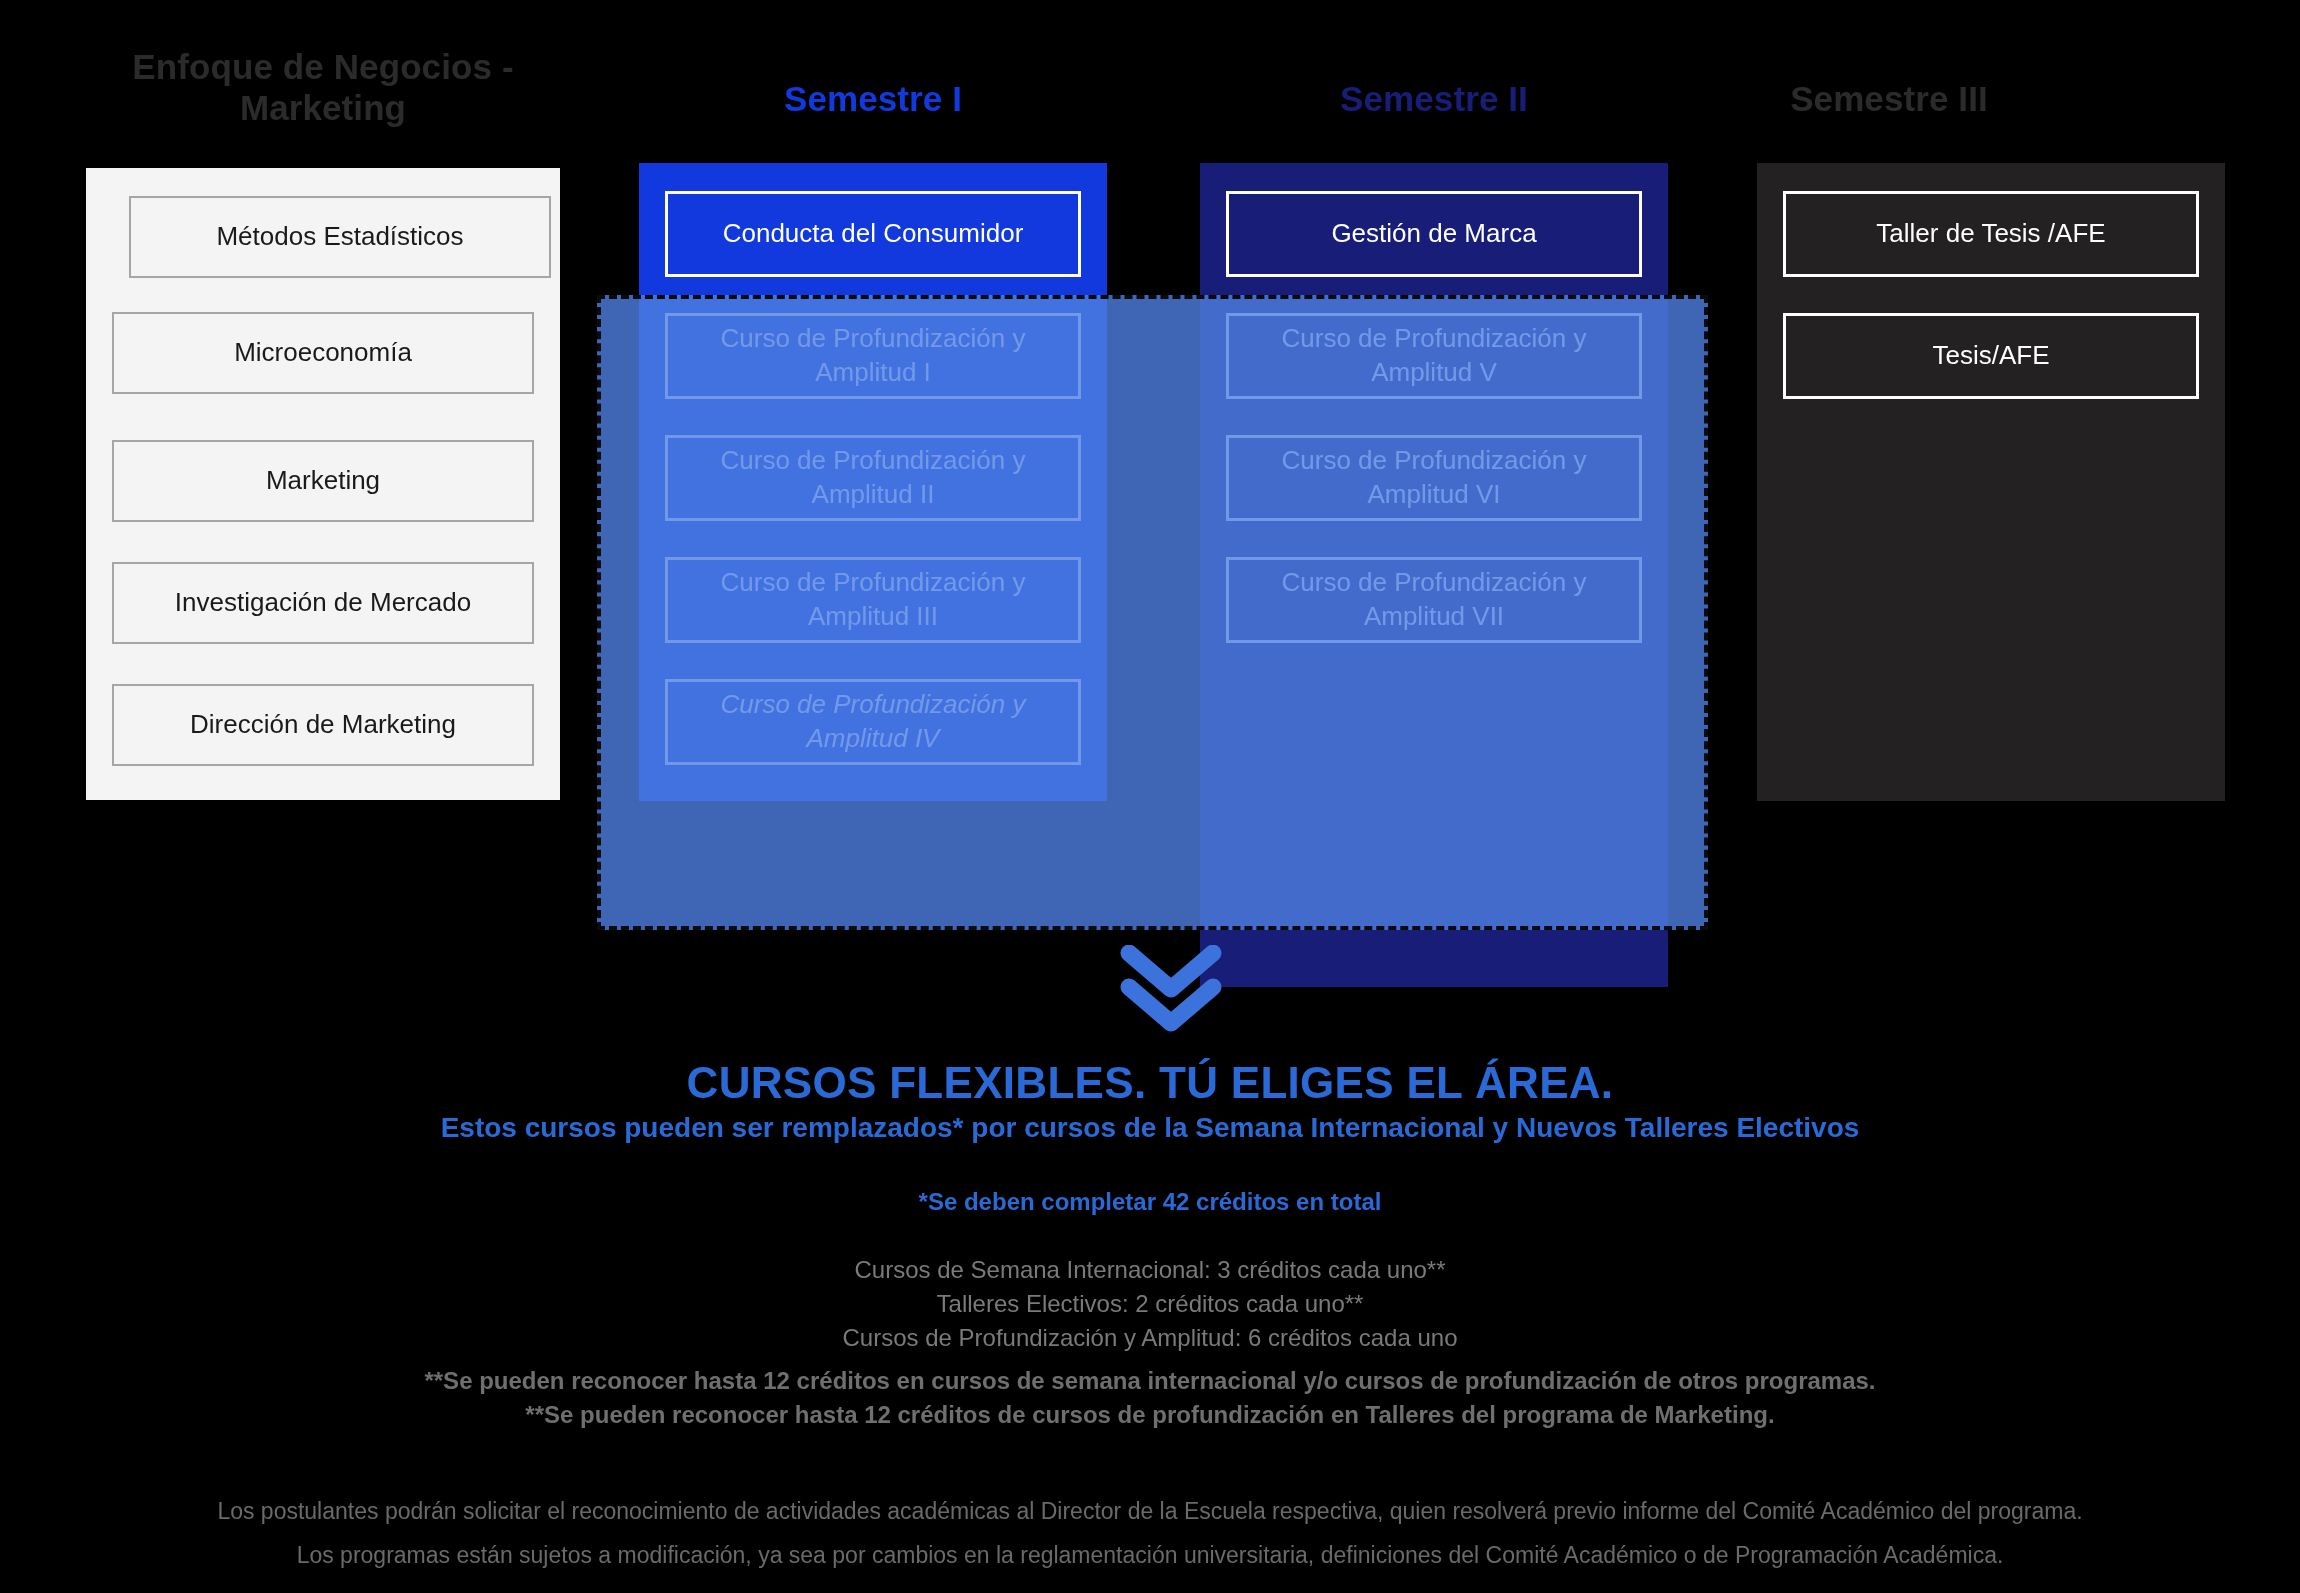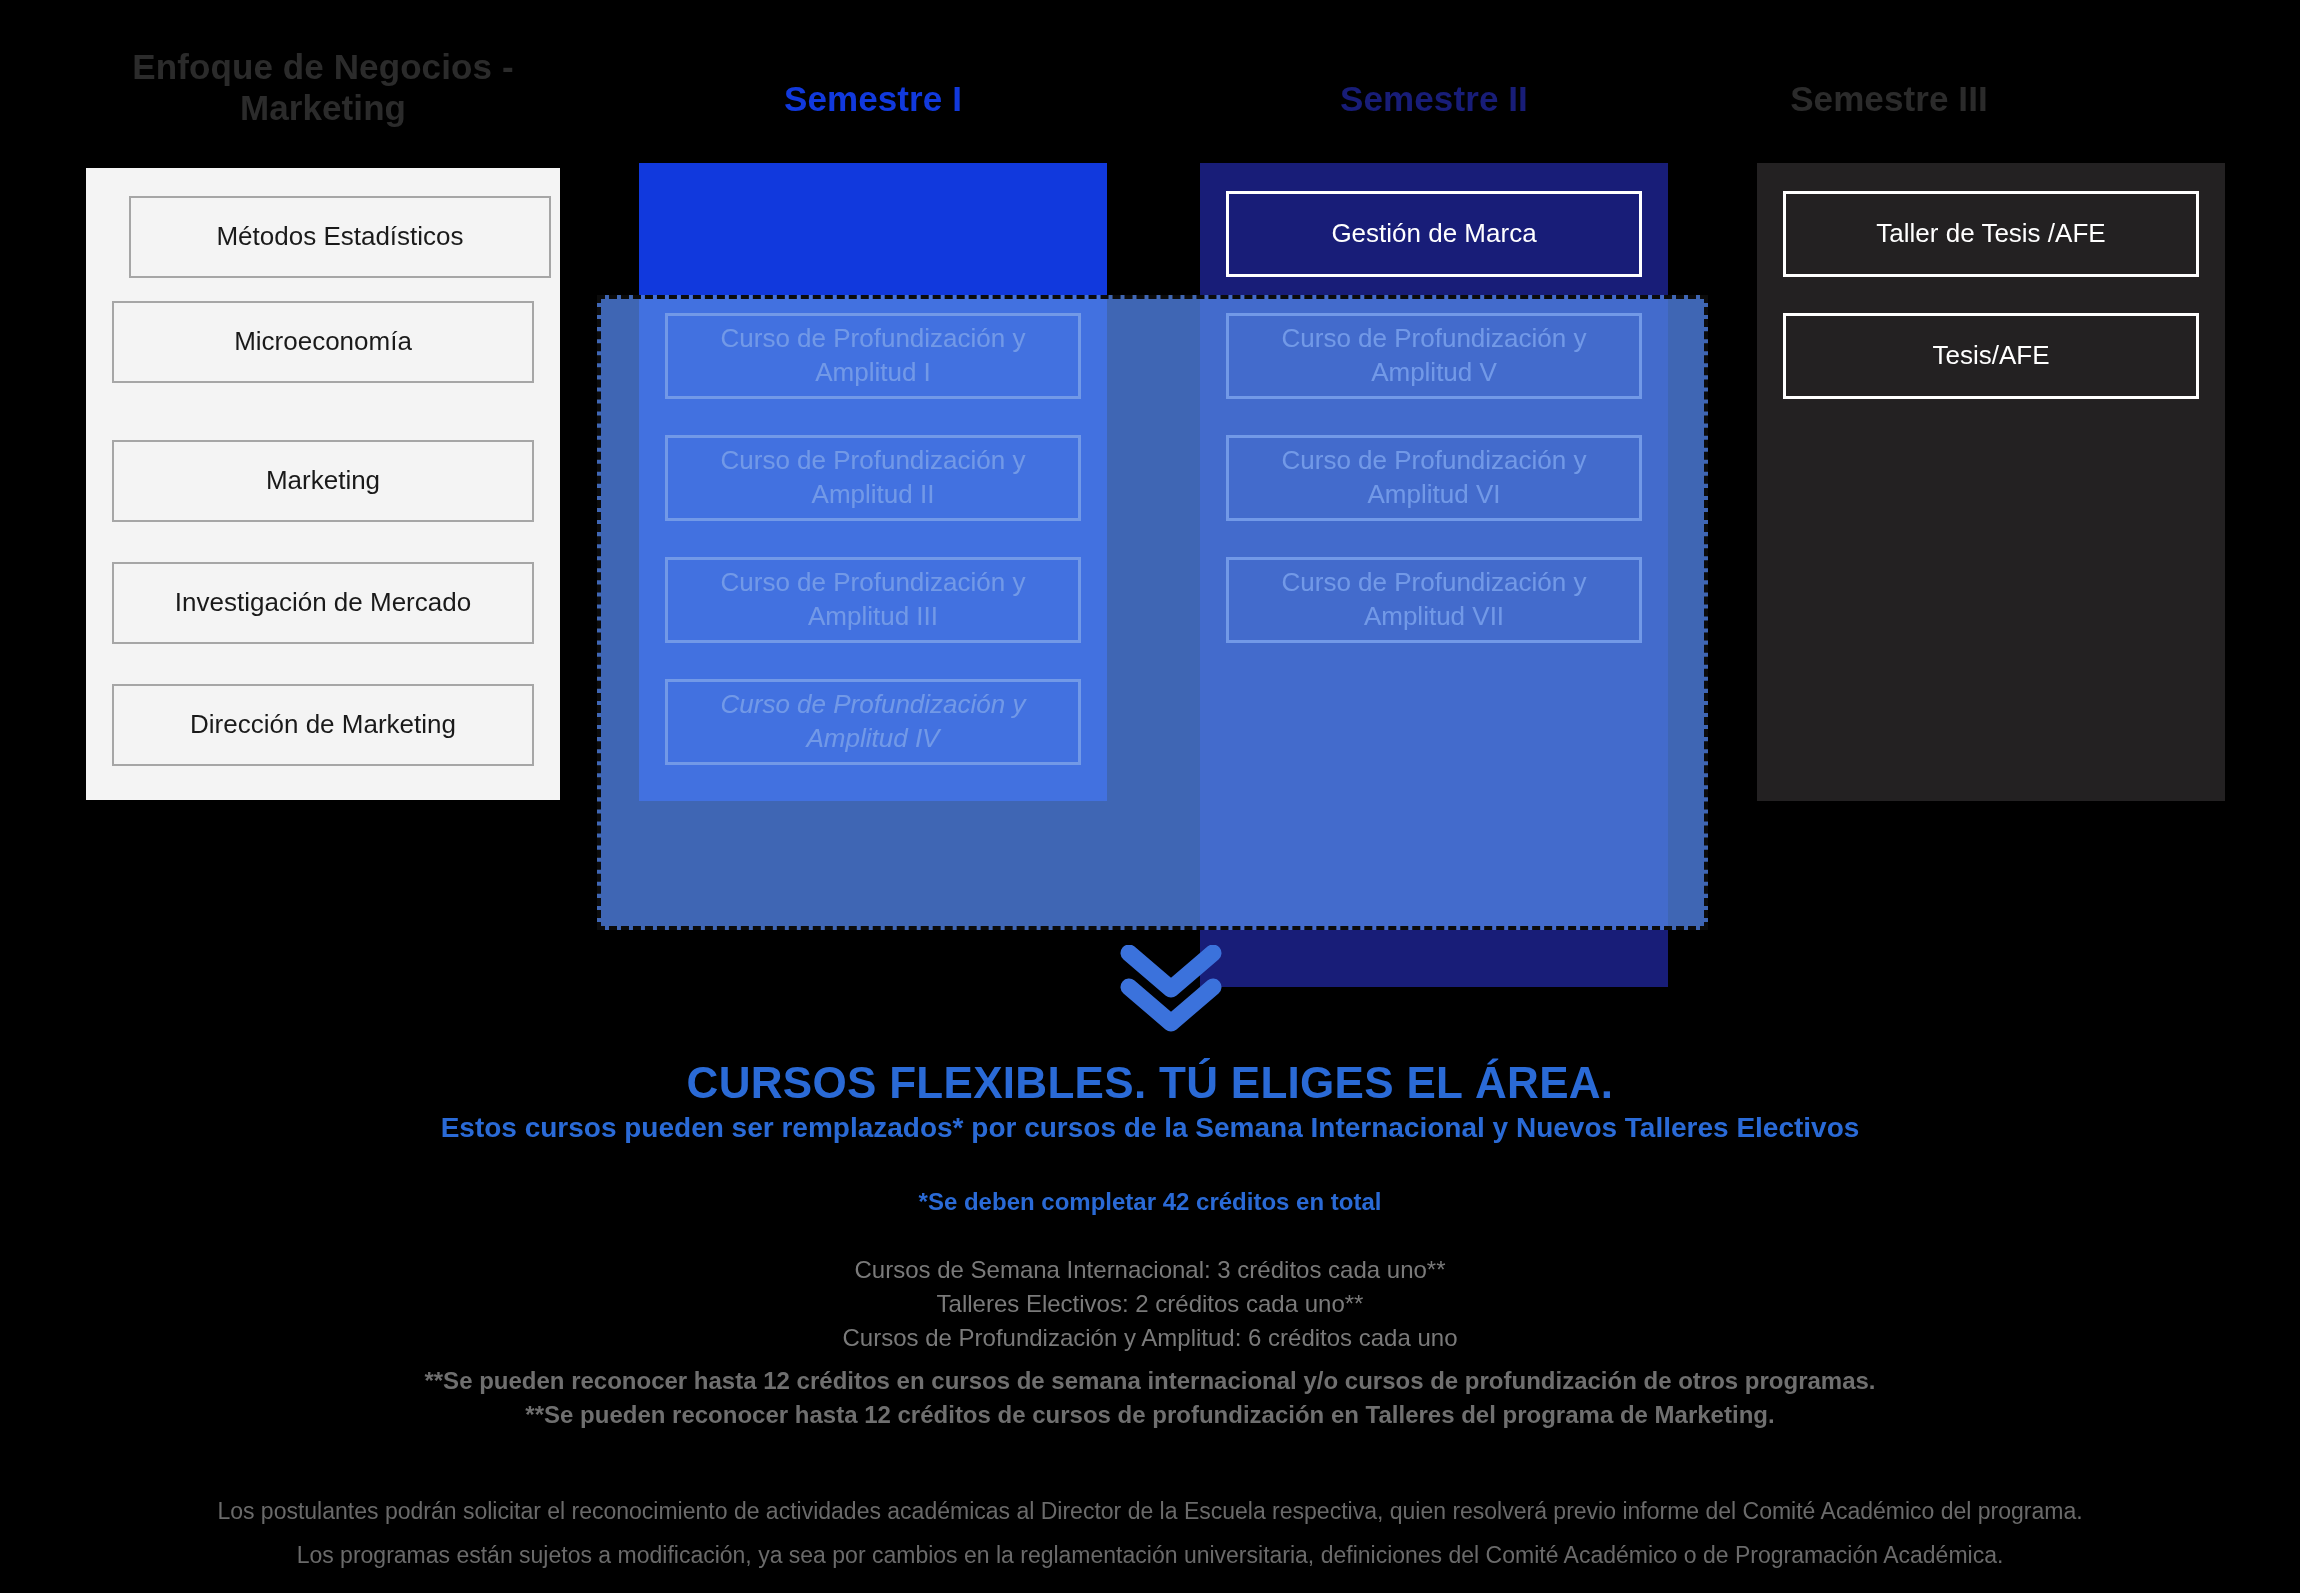--- a/index.html
+++ b/index.html
@@ -44,21 +44,21 @@
     line-height: 1.3;
     padding: 4px 10px;
   }
   .course-box.light  { border: 2px solid #a6a6a6; color: #1a1a1a; background: #f4f4f4; }
   .course-box.onblue { border: 3px solid #ffffff; color: #ffffff; }
   .course-box.ondark { border: 3px solid #ffffff; color: #ffffff; }
 
   
   #panel-enfoque .course-box { left: 26px; width: 422px; height: 82px; }
   #ef-0 { top: 28px; margin-left: 17px;  }
-  #ef-1 { top: 133px; }
+  #ef-1 { top: 144px; }
   #ef-2 { top: 272px; }
   #ef-3 { top: 394px; }
   #ef-4 { top: 516px; }
 
   
   #panel-sem1 .course-box { left: 26px; width: 416px; height: 86px; }
   #s1-0 { top: 28px;  }
   #s1-1 { top: 150px; }
   #s1-2 { top: 272px; }
   #s1-3 { top: 394px; }
@@ -131,20 +131,21 @@
 
   <div class="panel" id="panel-enfoque">
     <div class="course-box light" id="ef-0">Métodos Estadísticos</div>
     <div class="course-box light" id="ef-1">Microeconomía</div>
     <div class="course-box light" id="ef-2">Marketing</div>
     <div class="course-box light" id="ef-3">Investigación de Mercado</div>
     <div class="course-box light" id="ef-4">Dirección de Marketing</div>
   </div>
 
   <div class="panel" id="panel-sem1">
+    <div class="course-box onblue" id="s1-0">Conducta del Consumidor</div>
     <div class="course-box onblue" id="s1-1">Curso de Profundización y Amplitud I</div>
     <div class="course-box onblue" id="s1-2">Curso de Profundización y Amplitud II</div>
     <div class="course-box onblue" id="s1-3">Curso de Profundización y Amplitud III</div>
     <div class="course-box onblue" id="s1-4">Curso de Profundización y Amplitud IV</div>
   </div>
 
   <div class="panel" id="panel-sem2">
     <div class="course-box onblue" id="s2-0">Gestión de Marca</div>
     <div class="course-box onblue" id="s2-1">Curso de Profundización y Amplitud V</div>
     <div class="course-box onblue" id="s2-2">Curso de Profundización y Amplitud VI</div>

